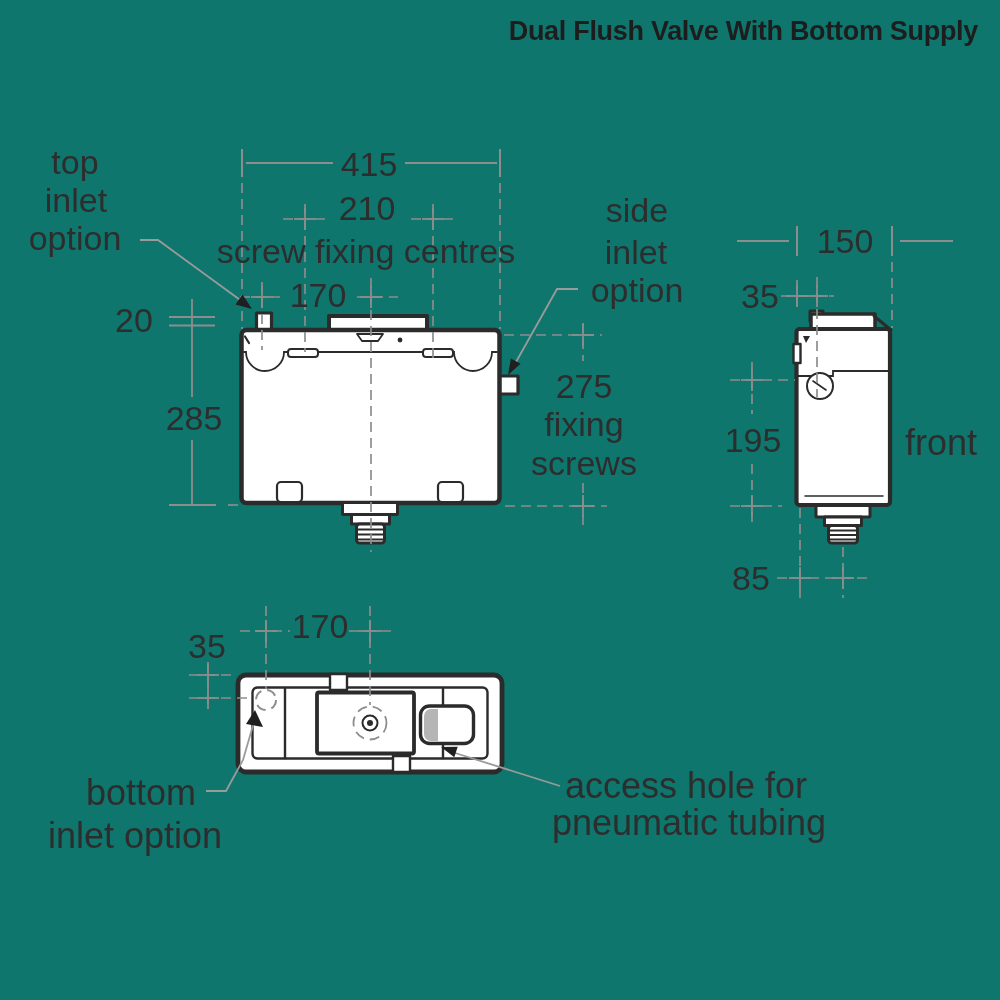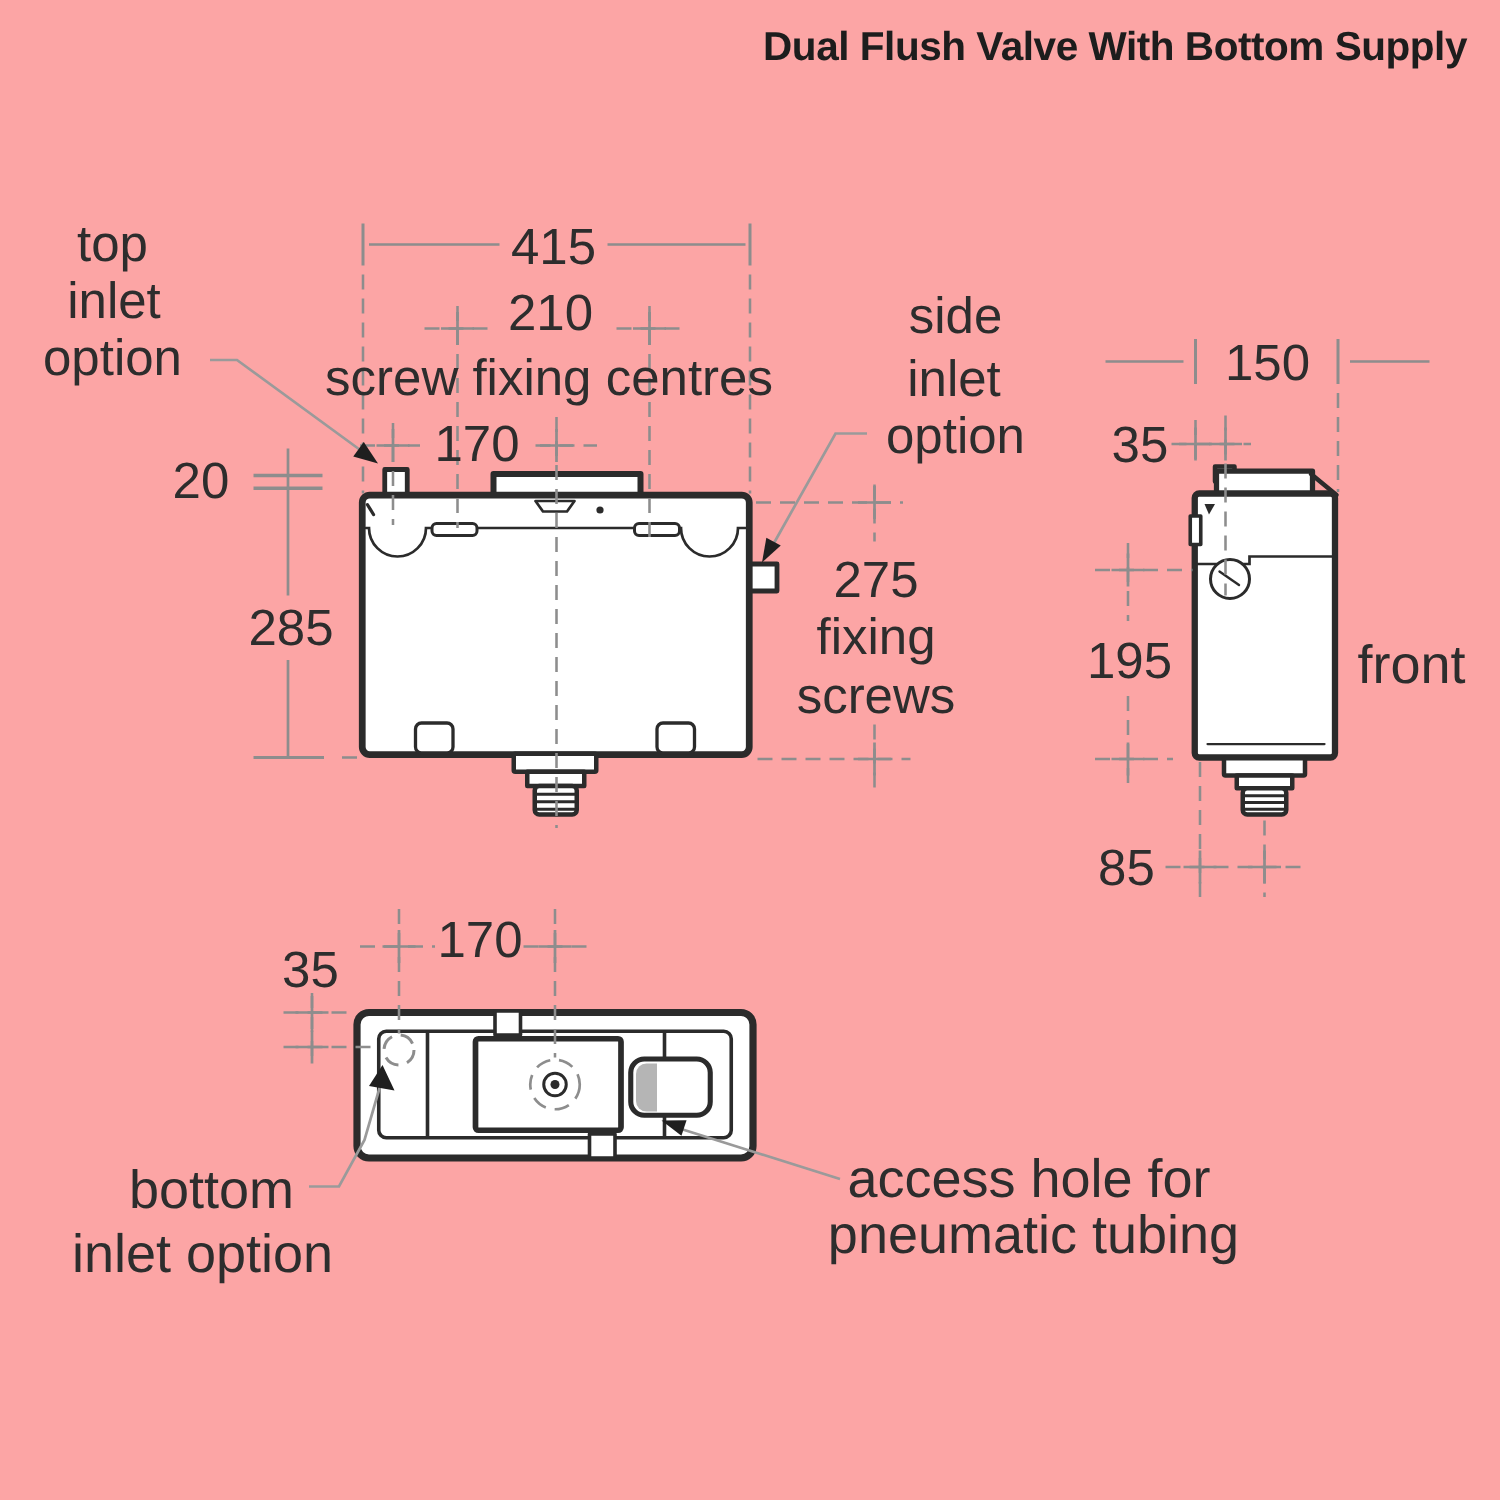--- a/index.html
+++ b/index.html
@@ -1,16 +1,16 @@
 <!DOCTYPE html>
 <html><head>
 <meta charset="utf-8">
 <style>
   html,body{margin:0;padding:0;background:#ffffff;}
-  #stage{position:relative;width:1000px;height:1000px;background:#fca5a5;overflow:hidden;}
+  #stage{position:relative;width:1000px;height:1000px;background:#0f766e;overflow:hidden;}
   svg{display:block;}
   text{font-family:"Liberation Sans",sans-serif;fill:#2d2d2d;}
   .title{font-size:27px;font-weight:700;fill:#1d1d1d;letter-spacing:-0.3px;}
   .lbl{font-size:34px;}
   .lbl-lg{font-size:36px;}
   .mid{text-anchor:middle;}
   .end{text-anchor:end;}
   .s-main{stroke:#2b2b2b;fill:#ffffff;stroke-linejoin:round;}
   .s-line{stroke:#2b2b2b;fill:none;stroke-linecap:round;}
   .dim{stroke:#8d8d8d;fill:none;}

